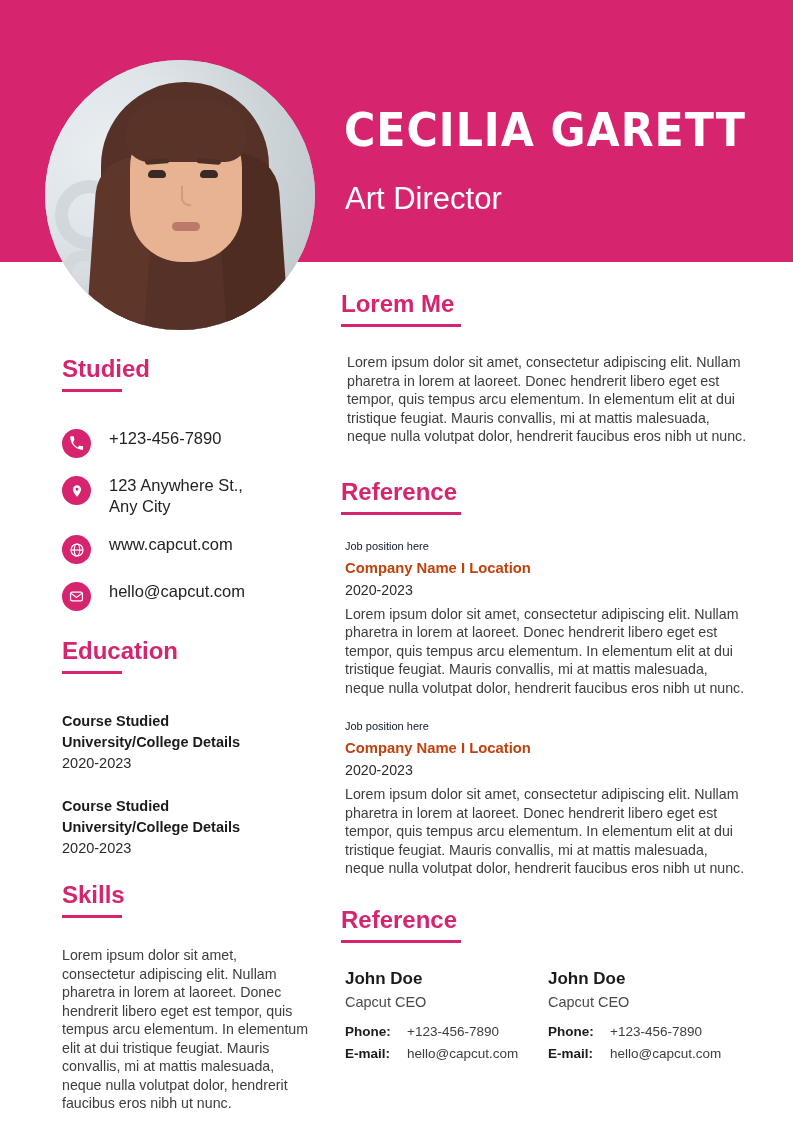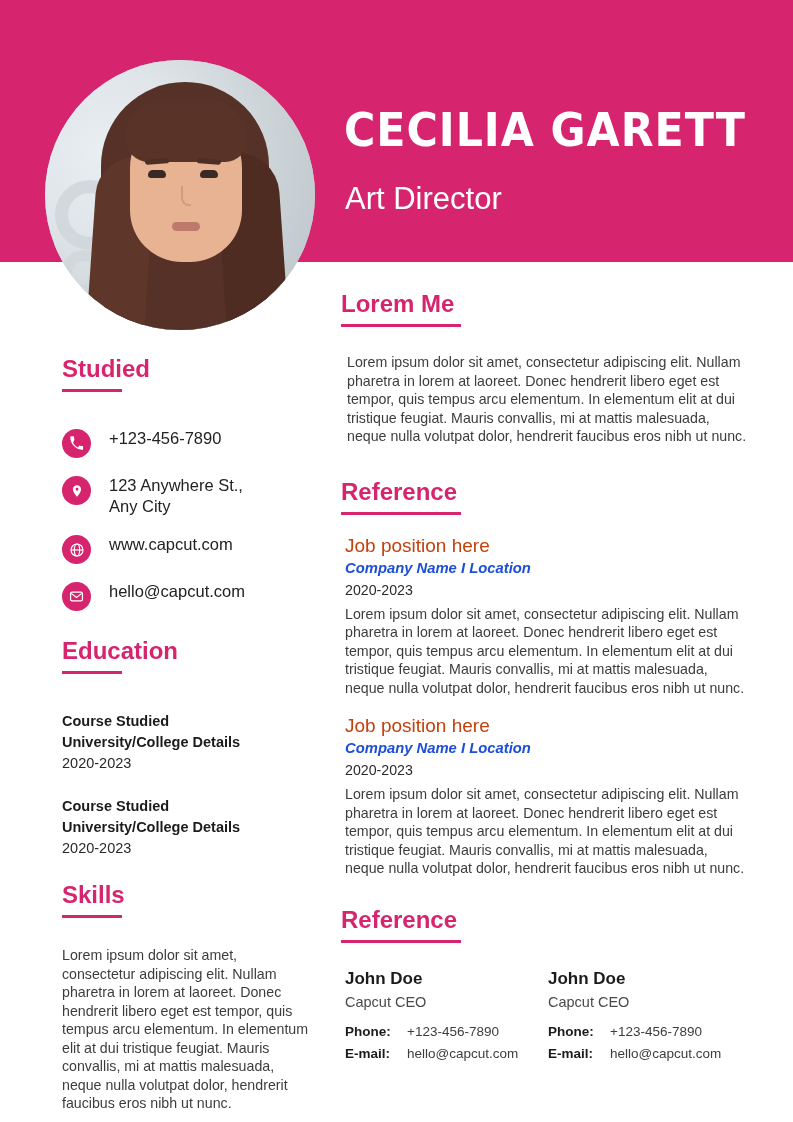--- a/index.html
+++ b/index.html
@@ -263,30 +263,29 @@
   
   .about-text {
     margin-top: 26px;
     padding-left: 6px;
     font-size: 14.2px;
     line-height: 18.5px;
     color: #3d3d3d;
   }
   .exp-item { margin-top: 20px; padding-left: 4px; }
   .exp-pos {
-    font-size: 19px;
-    color: #c2410c;
+    font-size: 11px;
+    color: #0f172a;
     line-height: 22px;
   }
   .exp-company {
     font-size: 14.8px;
     font-weight: bold;
-    color: #1d4ed8;
+    color: #c2410c;
     line-height: 22px;
-    font-style: italic;
   }
   .exp-date {
     font-size: 14.2px;
     color: #2b2b2b;
     line-height: 22px;
   }
   .exp-desc {
     margin-top: 4px;
     font-size: 14.2px;
     line-height: 18.5px;

